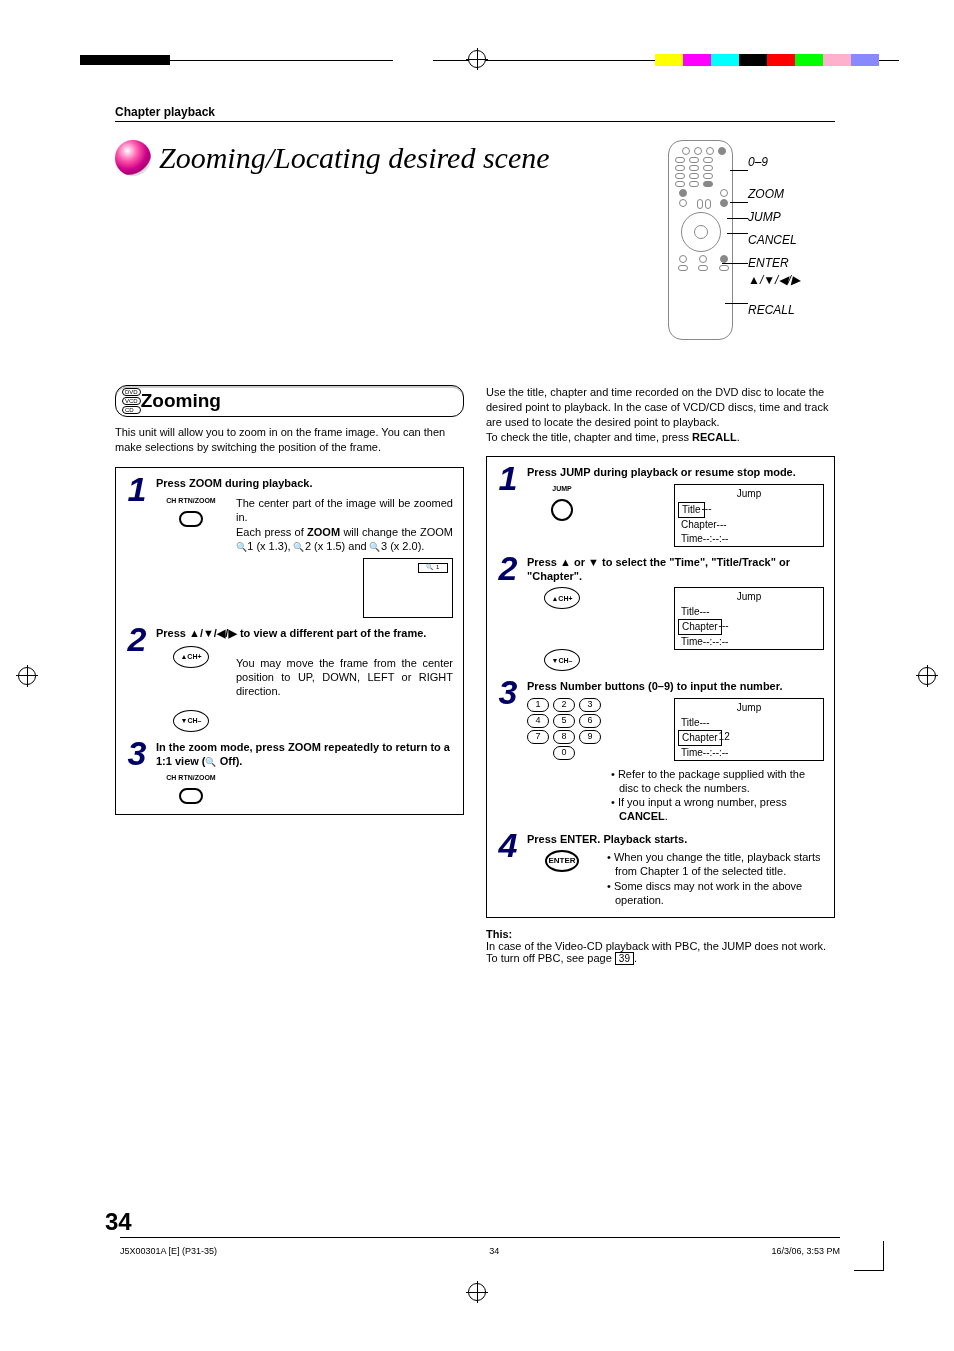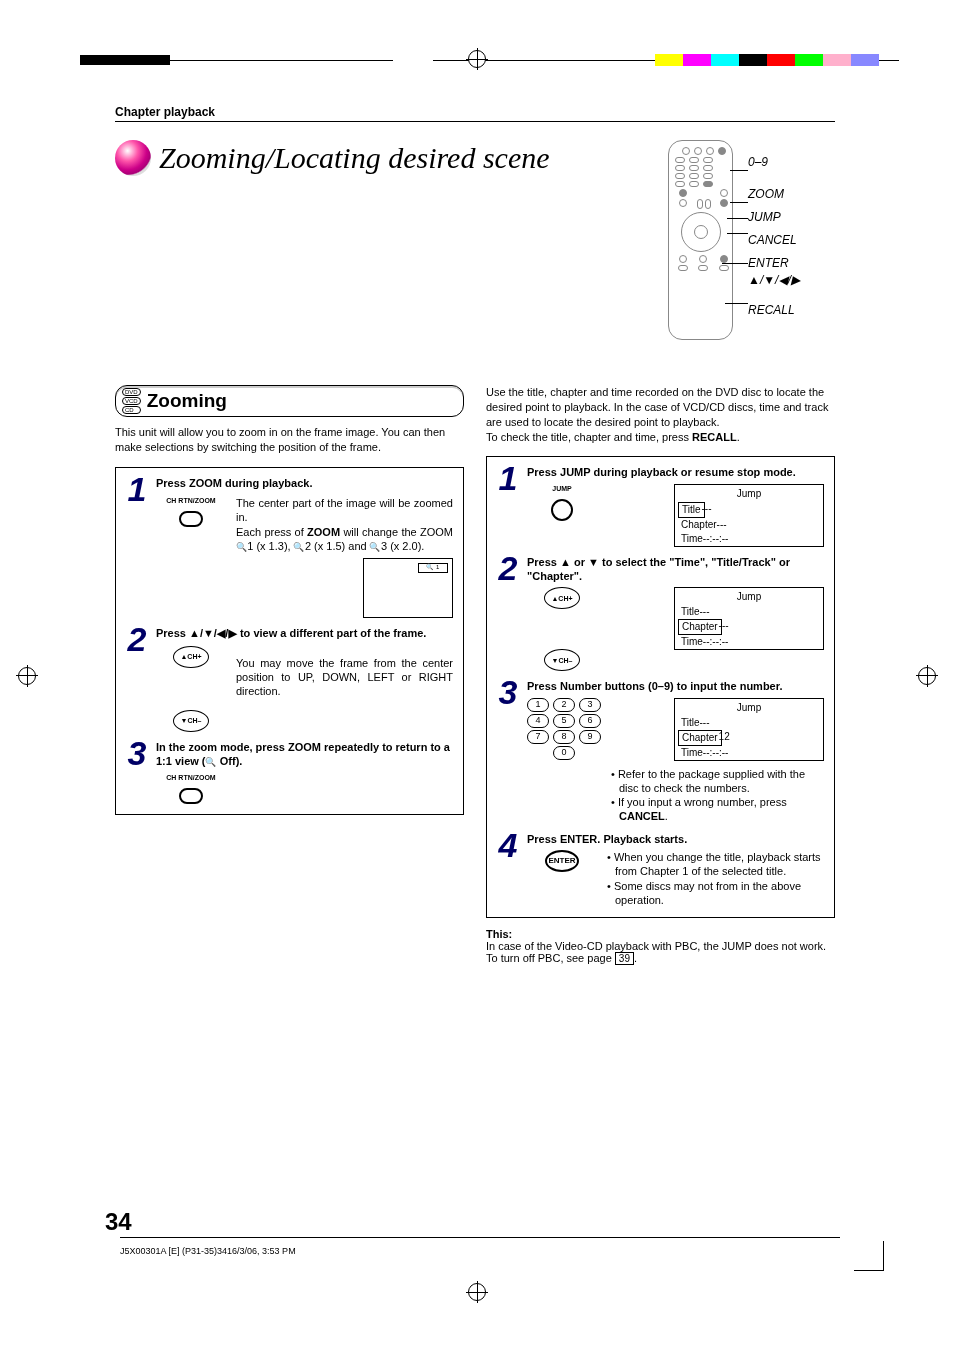--- a/index.html
+++ b/index.html
@@ -33,21 +33,21 @@
   .remote-btn-row { display: flex; gap: 4px; margin: 2px 0 2px 6px; }
   .rb-small { width: 10px; height: 6px; border: 1px solid #888; border-radius: 4px; }
   .rb-circ { width: 8px; height: 8px; border: 1px solid #888; border-radius: 50%; }
   .remote-dpad { width: 40px; height: 40px; border: 1px solid #888; border-radius: 50%; margin: 3px auto; position: relative; }
   .remote-dpad::after { content: ""; position: absolute; inset: 12px; border: 1px solid #888; border-radius: 50%; }
   .leader { position: absolute; height: 1px; background: #000; }
 
   .two-col { display: flex; gap: 22px; }
   .col { width: 349px; }
 
-  .sub-heading-box { border: 1px solid #000; border-radius: 12px; padding: 2px 10px 2px 6px; display: flex; align-items: center; gap: 6px; margin-bottom: 8px; box-shadow: 0 2px 0 #ccc inset; background: #fff; }
+  .sub-heading-box { border: 1px solid #000; border-radius: 12px; padding: 2px 10px 2px 6px; display: flex; align-items: center; margin-bottom: 8px; box-shadow: 0 2px 0 #ccc inset; background: #fff; }
   .disc-icons { display: flex; flex-direction: column; gap: 1px; font-size: 6px; line-height: 1; }
   .disc-icons span { border: 1px solid #000; border-radius: 5px; padding: 0 2px; display: inline-block; }
   .sub-heading-text { font-weight: bold; font-size: 19px; }
 
   .intro-text { font-size: 11px; line-height: 1.35; margin-bottom: 12px; }
   .intro-text b { font-weight: bold; }
 
   .procedure-box { border: 1px solid #000; padding: 8px 10px 10px 10px; }
   .step { display: flex; gap: 8px; margin-bottom: 8px; }
   .step-num { font-family: Arial, sans-serif; font-size: 34px; font-weight: bold; font-style: italic; color: #006; line-height: 0.8; min-width: 22px; text-align: center; }
@@ -81,21 +81,21 @@
   .arrow-btn { width: 36px; height: 22px; border: 1.5px solid #000; border-radius: 50%; display: flex; align-items: center; justify-content: center; font-size: 7px; font-weight: bold; }
 
   .bullets { font-size: 11px; }
   .bullets li { list-style: none; text-indent: -8px; padding-left: 8px; }
   .bullets li::before { content: "• "; }
 
   .page-ref { display: inline-block; border: 1px solid #000; padding: 0 3px; font-size: 10px; }
 
   .page-number { position: absolute; left: 105px; bottom: 115px; font-size: 24px; font-weight: bold; }
   .footer-line { position: absolute; left: 120px; bottom: 113px; width: 720px; border-top: 1px solid #000; }
-  .footer-info { position: absolute; left: 120px; bottom: 95px; width: 720px; display: flex; font-size: 9px; }
+  .footer-info { position: absolute; left: 120px; bottom: 95px; width: 720px; display: flex; justify-content: space-between; font-size: 9px; }
   .corner-br { position: absolute; right: 70px; bottom: 80px; width: 30px; height: 30px; }
   .corner-br::before { content:""; position:absolute; right:0; top:0; width:1px; height:30px; background:#000;}
   .corner-br::after { content:""; position:absolute; right:0; bottom:0; width:30px; height:1px; background:#000;}
   .str-row { display: flex; gap: 10px; align-items:flex-start; margin-top: 4px; }
   .magnify { font-size:9px; }
 </style>
 </head>
 <body>
 
 <div class="page">
@@ -390,21 +390,21 @@
           <div class="step" style="margin-bottom:0">
             <div class="step-num">4</div>
             <div class="step-body">
               <div class="step-title">Press ENTER. Playback starts.</div>
               <div class="str-row">
                 <div class="icon-col">
                   <div class="btn-oval" style="width:34px;height:22px;border-radius:50%">ENTER</div>
                 </div>
                 <ul class="bullets" style="flex:1">
                   <li>When you change the title, playback starts from Chapter 1 of the selected title.</li>
-                  <li>Some discs may not from in the above operation.</li>
+                  <li>Some discs may not work in the above operation.</li>
                 </ul>
               </div>
             </div>
           </div>
         </div>
 
         <div class="notes">
           <div class="notes-title">This:</div>
           <div>
             <span>In case of the Video-CD playback with PBC, the JUMP does not work. To turn off PBC, see page </span><span class="page-ref">39</span><span>.</span>

